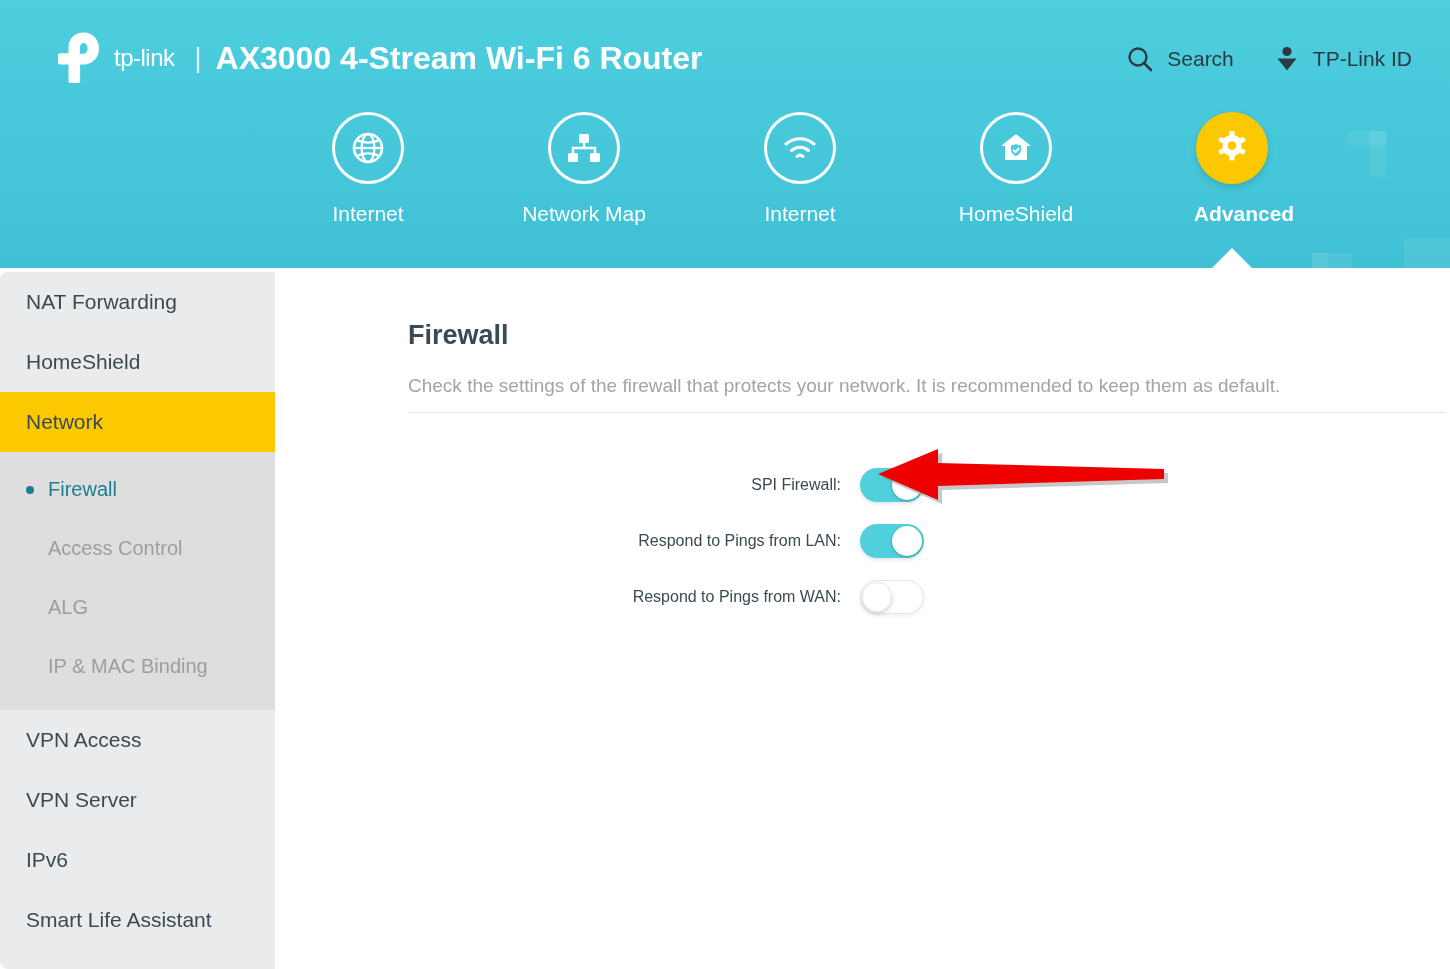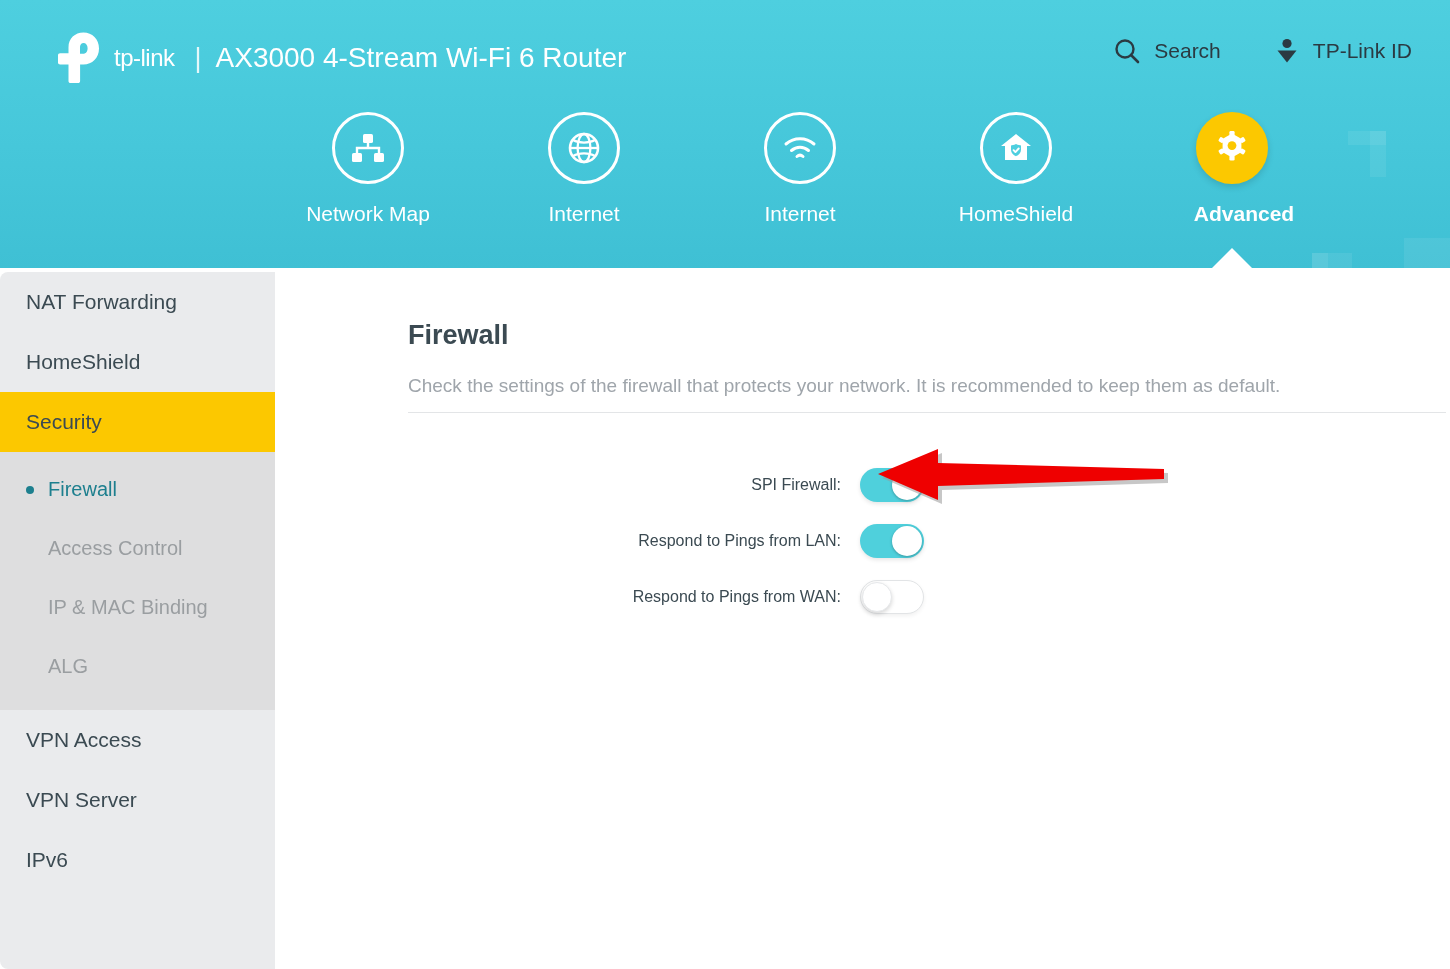--- a/index.html
+++ b/index.html
@@ -21,23 +21,23 @@
   .deco-l1 { left: 1348px; top: 131px; width: 38px; height: 14px; }
   .deco-l2 { left: 1370px; top: 131px; width: 16px; height: 46px; }
   .deco-r1 { left: 1404px; top: 238px; width: 46px; height: 38px; }
   .deco-r2 { left: 1312px; top: 253px; width: 40px; height: 18px; }
   .deco-r3 { left: 1312px; top: 253px; width: 16px; height: 30px; }
 
   .brand { position: absolute; left: 50px; top: 30px; display: flex; align-items: center; }
   .logo-mark { width: 62px; height: 56px; }
   .brand-word { color: #ffffff; font-size: 24px; font-weight: 400; letter-spacing: -0.5px; margin-left: 2px; }
   .brand-sep { color: rgba(255,255,255,0.85); font-size: 27px; font-weight: 300; margin: 0 14px 0 20px; }
-  .brand-model { color: #ffffff; font-size: 28px; font-weight: 400; white-space: nowrap; }
-
-  .header-actions { position: absolute; right: 38px; top: 36px; display: flex; align-items: center; gap: 52px; justify-content: space-between; }
+  .brand-model { color: #ffffff; font-size: 32px; font-weight: 700; white-space: nowrap; }
+
+  .header-actions { position: absolute; right: 38px; top: 44px; display: flex; align-items: center; gap: 39px; justify-content: space-between; }
   .hact { display: flex; align-items: center; gap: 12px; cursor: pointer; }
   .hact-label { color: #2b3a42; font-size: 21px; }
 
   .navtabs { position: absolute; left: 0; top: 112px; width: 1450px; display: flex; }
   .navtab { width: 216px; display: flex; flex-direction: column; align-items: center; cursor: pointer; }
   .navtab:nth-child(1) { margin-left: 260px; }
   .nav-circle {
     width: 72px; height: 72px; border-radius: 50%;
     border: 3px solid #ffffff; display: flex; align-items: center; justify-content: center;
   }
@@ -138,39 +138,39 @@
         </svg>
         <span class="hact-label">TP-Link ID</span>
       </div>
     </div>
 
     <div class="navtabs">
 
       <div class="navtab">
         <div class="nav-circle">
           <svg width="42" height="42" viewBox="0 0 42 42">
+            <circle cx="21" cy="21" r="14" fill="none" stroke="#fff" stroke-width="2.6"></circle>
+            <ellipse cx="21" cy="21" rx="6.4" ry="14" fill="none" stroke="#fff" stroke-width="2.3"></ellipse>
+            <line x1="7" y1="21" x2="35" y2="21" stroke="#fff" stroke-width="2.3"></line>
+            <path d="M10 13c6 3.5 16 3.5 22 0M10 29c6-3.5 16-3.5 22 0" fill="none" stroke="#fff" stroke-width="2.1"></path>
+          </svg>
+        </div>
+        <div class="nav-label">Internet</div>
+      </div>
+
+      <div class="navtab">
+        <div class="nav-circle">
+          <svg width="42" height="42" viewBox="0 0 42 42">
             <rect x="16" y="7" width="10" height="9" rx="1.6" fill="#fff"></rect>
             <rect x="5" y="26" width="10" height="9" rx="1.6" fill="#fff"></rect>
             <rect x="27" y="26" width="10" height="9" rx="1.6" fill="#fff"></rect>
             <path d="M21 16v5M10 26v-5h22v5" fill="none" stroke="#fff" stroke-width="2.4"></path>
           </svg>
         </div>
         <div class="nav-label">Network Map</div>
-      </div>
-
-      <div class="navtab">
-        <div class="nav-circle">
-          <svg width="42" height="42" viewBox="0 0 42 42">
-            <circle cx="21" cy="21" r="14" fill="none" stroke="#fff" stroke-width="2.6"></circle>
-            <ellipse cx="21" cy="21" rx="6.4" ry="14" fill="none" stroke="#fff" stroke-width="2.3"></ellipse>
-            <line x1="7" y1="21" x2="35" y2="21" stroke="#fff" stroke-width="2.3"></line>
-            <path d="M10 13c6 3.5 16 3.5 22 0M10 29c6-3.5 16-3.5 22 0" fill="none" stroke="#fff" stroke-width="2.1"></path>
-          </svg>
-        </div>
-        <div class="nav-label">Internet</div>
       </div>
 
       <div class="navtab">
         <div class="nav-circle">
           <svg width="44" height="44" viewBox="0 0 44 44">
             <path d="M8 18c8-7 20-7 28 0" fill="none" stroke="#fff" stroke-width="3" stroke-linecap="round"></path>
             <path d="M13.5 24.5c5-4.4 12-4.4 17 0" fill="none" stroke="#fff" stroke-width="3" stroke-linecap="round"></path>
             <path d="M19 30.5c2-1.8 4-1.8 6 0" fill="none" stroke="#fff" stroke-width="3" stroke-linecap="round"></path>
           </svg>
         </div>
@@ -209,50 +209,53 @@
   </div>
 
   <div class="sidebar">
     <div class="side-item">
       <span>NAT Forwarding</span>
     </div>
     <div class="side-item">
       <span>HomeShield</span>
     </div>
     <div class="side-item selected">
-      <span>Security</span>
+      <span>Network</span>
     </div>
 
     <div class="submenu">
       <div class="sub-item active">
         <span class="sub-bullet"></span>
         <span>Firewall</span>
       </div>
       <div class="sub-item">
         <span class="sub-spacer"></span>
         <span>Access Control</span>
       </div>
       <div class="sub-item">
         <span class="sub-spacer"></span>
-        <span>IP &amp; MAC Binding</span>
+        <span>ALG</span>
       </div>
       <div class="sub-item">
         <span class="sub-spacer"></span>
-        <span>ALG</span>
+        <span>IP &amp; MAC Binding</span>
       </div>
     </div>
 
     <div class="side-item">
       <span>VPN Access</span>
     </div>
     <div class="side-item">
       <span>VPN Server</span>
     </div>
     <div class="side-item">
       <span>IPv6</span>
+    </div>
+    <div class="side-item">
+      <span>Smart Life Assistant</span>
     </div>
   </div>
 
   <div class="main">
     <div class="page-title">Firewall</div>
     <div class="page-desc">Check the settings of the firewall that protects your network. It is recommended to keep them as default.</div>
     <div class="divider"></div>
 
     <div class="rows">
       <div class="srow">

